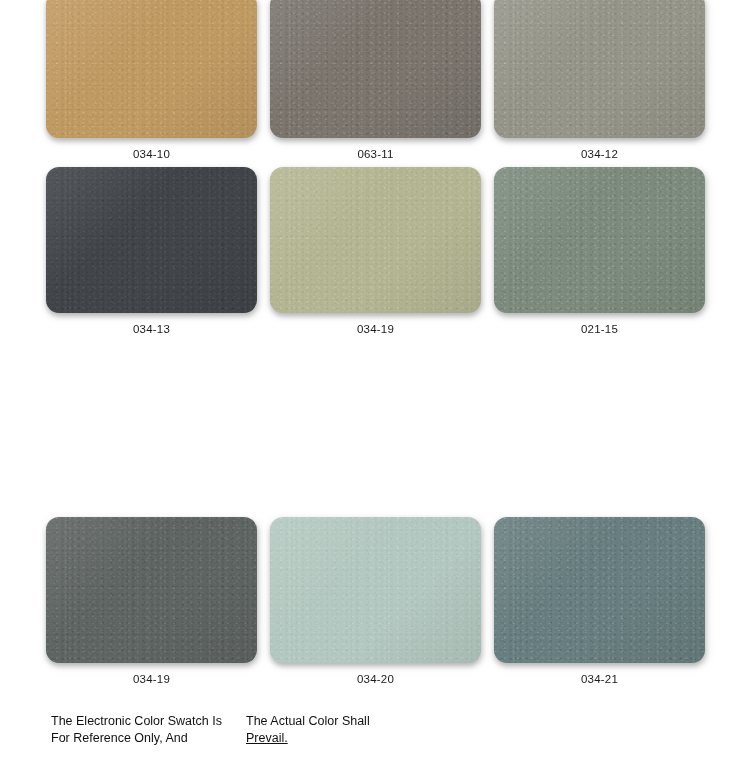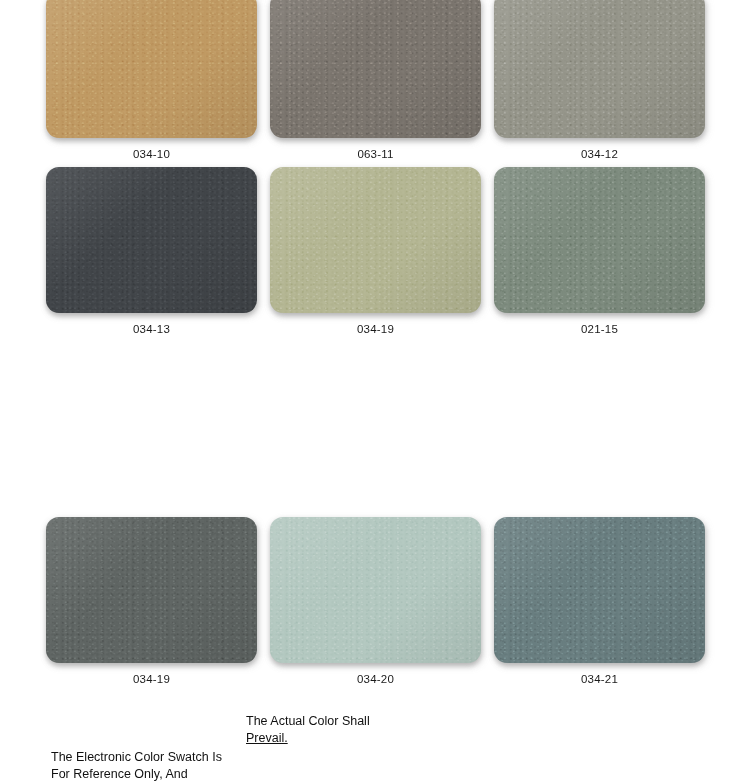--- a/index.html
+++ b/index.html
@@ -125,21 +125,21 @@
     height: 50px;
   }
 
   .footer-note {
     position: absolute;
     font-size: 12.5px;
     color: #111111;
     line-height: 1.35;
     font-family: "Liberation Sans", sans-serif;
   }
-  .footer-note.left  { left: 51px;  top: 0;    width: 190px; margin-top: 36px; }
+  .footer-note.left  { left: 51px;  top: 0;    width: 190px; }
   .footer-note.right { left: 236px; top: 0;    width: 200px; text-indent: 0; margin-left: 10px; }
   .footer-note.right .line2 { display: block; padding-left: 0px; text-decoration: underline; }
 </style>
 </head>
 <body style="background: rgb(255, 255, 255);">
 
 <div id="chart">
 
   <div class="swatch-grid">
 

